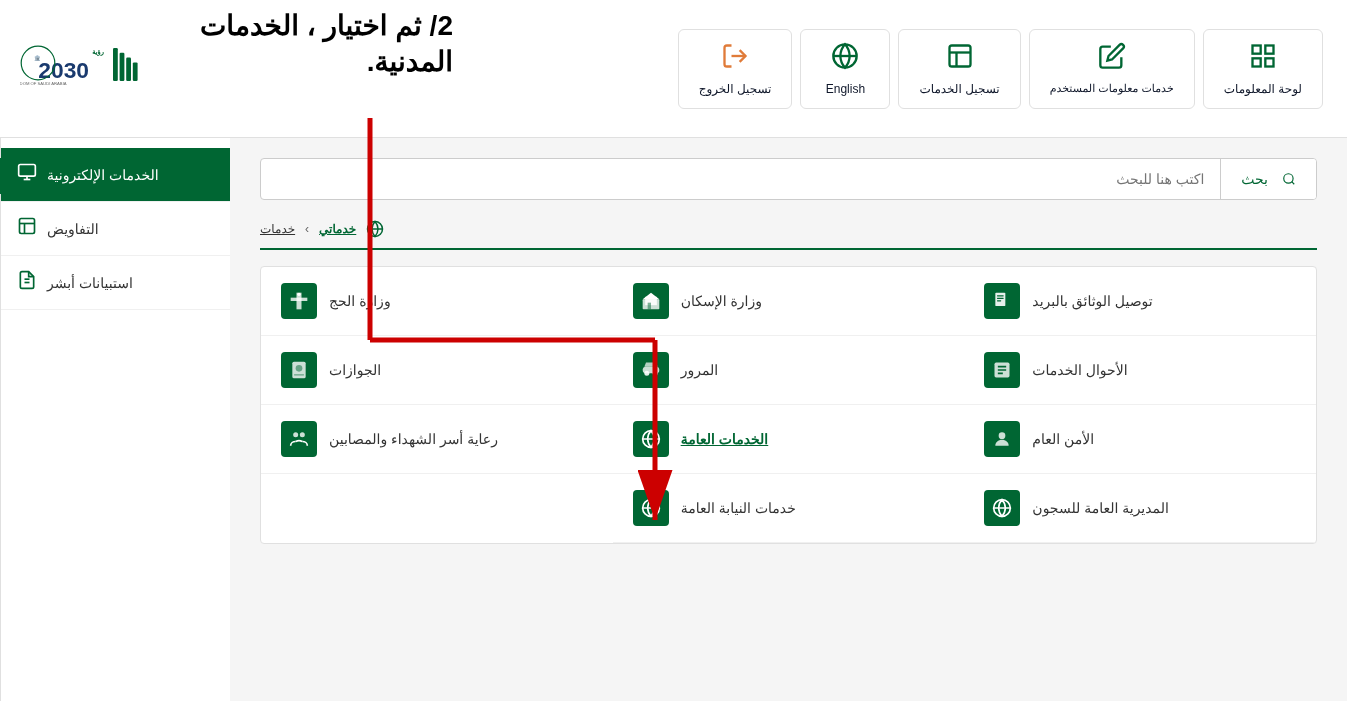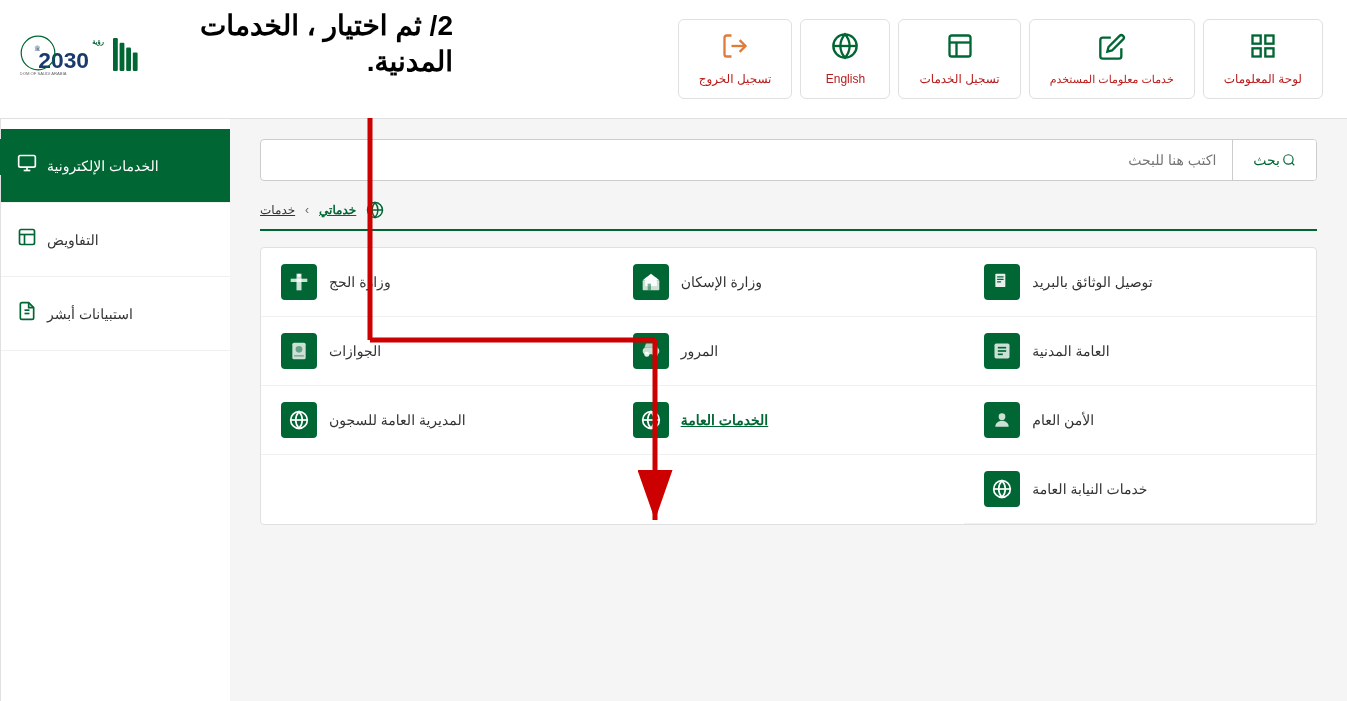--- a/index.html
+++ b/index.html
@@ -13,21 +13,21 @@
       position: relative;
     }
 
     
     .header {
       background: #fff;
       display: flex;
       align-items: center;
       justify-content: space-between;
       padding: 0 20px;
-      height: 119px;
+      height: 138px;
       border-bottom: 1px solid #e0e0e0;
       position: relative;
       z-index: 10;
     }
 
     .nav-items {
       display: flex;
       align-items: center;
       gap: 0px;
       flex-direction: row-reverse;
@@ -49,21 +49,21 @@
       gap: 6px;
     }
 
     .nav-item-icon {
       font-size: 22px;
       color: #e07b39;
     }
 
     .nav-item-label {
       font-size: 12px;
-      color: #b91c1c;
+      color: #0f172a;
       text-align: center;
       white-space: nowrap;
     }
 
     .nav-item.english .nav-item-icon {
       color: #006633;
     }
 
     
     .annotation {
@@ -105,21 +105,21 @@
       padding: 10px 0;
       flex-shrink: 0;
       position: relative;
       z-index: 5;
     }
 
     .sidebar-item {
       display: flex;
       align-items: center;
       justify-content: flex-end;
-      padding: 24px 16px;
+      padding: 14px 16px;
       cursor: pointer;
       gap: 10px;
       border-bottom: 1px solid #f0f0f0;
     }
 
     .sidebar-item-label {
       font-size: 14px;
       color: #333;
       text-align: right;
     }
@@ -180,21 +180,21 @@
     .search-button {
       background: #fff;
       border: none;
       border-left: 1px solid #ccc;
       padding: 12px 20px;
       cursor: pointer;
       color: #006633;
       font-size: 14px;
       display: flex;
       align-items: center;
-      gap: 2px;
+      gap: 14px;
       white-space: nowrap;
     }
 
     .search-input {
       flex: 1;
       border: none;
       outline: none;
       padding: 12px 16px;
       font-size: 14px;
       text-align: right;
@@ -436,21 +436,21 @@
         <div class="service-icon">
           <svg width="20" height="20" viewBox="0 0 24 24" fill="white">
             <rect x="9" y="2" width="6" height="20" fill="white" opacity="0.8"></rect>
             <rect x="2" y="8" width="20" height="4" fill="white" opacity="0.8"></rect>
             <circle cx="12" cy="4" r="2" fill="white"></circle>
           </svg>
         </div>
       </div>
 
       <div class="service-item">
-        <span class="service-label">العامة المدنية</span>
+        <span class="service-label">الأحوال الخدمات</span>
         <div class="service-icon">
           <svg width="20" height="20" viewBox="0 0 24 24" fill="white">
             <rect x="3" y="3" width="18" height="18" rx="2" fill="white" opacity="0.8"></rect>
             <line x1="7" y1="8" x2="17" y2="8" stroke="#006633" stroke-width="2"></line>
             <line x1="7" y1="12" x2="17" y2="12" stroke="#006633" stroke-width="2"></line>
             <line x1="7" y1="16" x2="13" y2="16" stroke="#006633" stroke-width="2"></line>
           </svg>
         </div>
       </div>
 
@@ -491,20 +491,32 @@
         <span class="service-label">الخدمات العامة</span>
         <div class="service-icon">
           <svg width="20" height="20" viewBox="0 0 24 24" fill="white">
             <circle cx="12" cy="12" r="10" fill="none" stroke="white" stroke-width="2"></circle>
             <line x1="2" y1="12" x2="22" y2="12" stroke="white" stroke-width="2"></line>
             <path d="M12 2a15.3 15.3 0 0 1 4 10 15.3 15.3 0 0 1-4 10 15.3 15.3 0 0 1-4-10 15.3 15.3 0 0 1 4-10z" stroke="white" stroke-width="2" fill="none"></path>
           </svg>
         </div>
       </div>
 
+      <div class="service-item">
+        <span class="service-label">رعاية أسر الشهداء والمصابين</span>
+        <div class="service-icon">
+          <svg width="20" height="20" viewBox="0 0 24 24" fill="white">
+            <circle cx="8" cy="7" r="3" fill="white" opacity="0.8"></circle>
+            <circle cx="16" cy="7" r="3" fill="white" opacity="0.8"></circle>
+            <path d="M2 20c0-3 2.7-5 6-5" fill="none" stroke="white" stroke-width="2"></path>
+            <path d="M22 20c0-3-2.7-5-6-5" fill="none" stroke="white" stroke-width="2"></path>
+            <path d="M8 15c1.3-0.6 2.7-1 4-1s2.7 0.4 4 1" fill="none" stroke="white" stroke-width="2"></path>
+          </svg>
+        </div>
+      </div>
 
       <div class="service-item">
         <span class="service-label">المديرية العامة للسجون</span>
         <div class="service-icon">
           <svg width="20" height="20" viewBox="0 0 24 24" fill="white">
             <circle cx="12" cy="12" r="10" fill="none" stroke="white" stroke-width="2"></circle>
             <line x1="2" y1="12" x2="22" y2="12" stroke="white" stroke-width="2"></line>
             <path d="M12 2a15.3 15.3 0 0 1 4 10 15.3 15.3 0 0 1-4 10 15.3 15.3 0 0 1-4-10 15.3 15.3 0 0 1 4-10z" stroke="white" stroke-width="2" fill="none"></path>
           </svg>
         </div>

